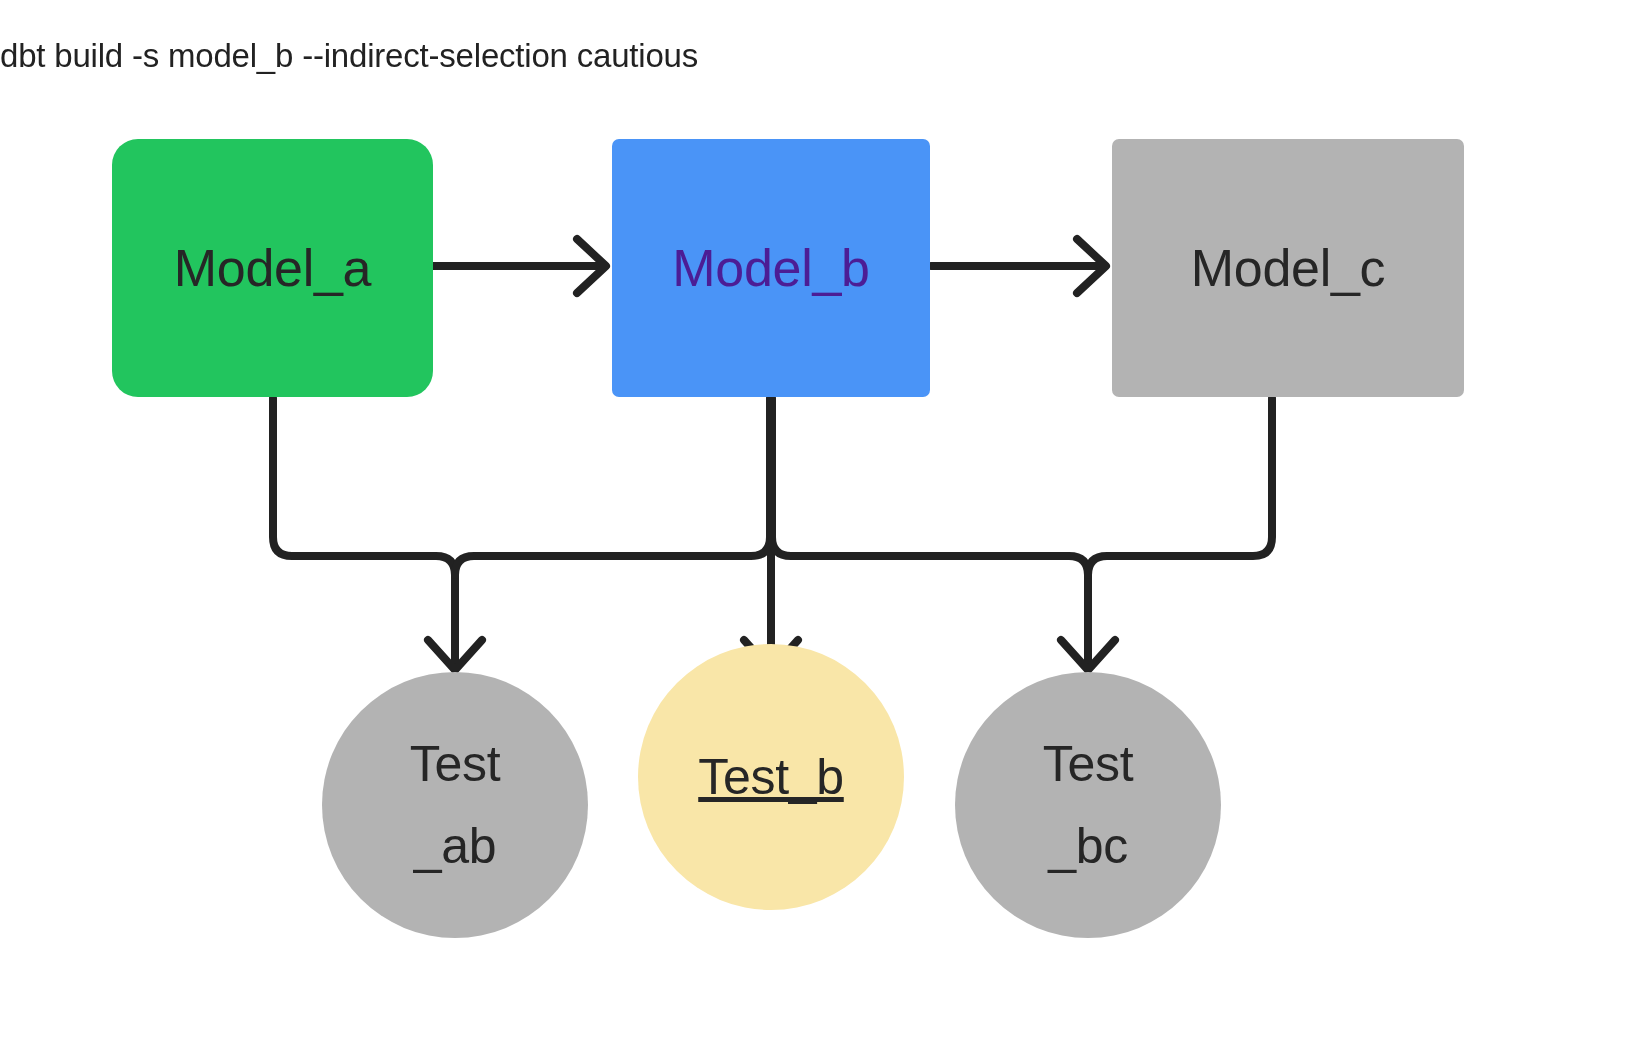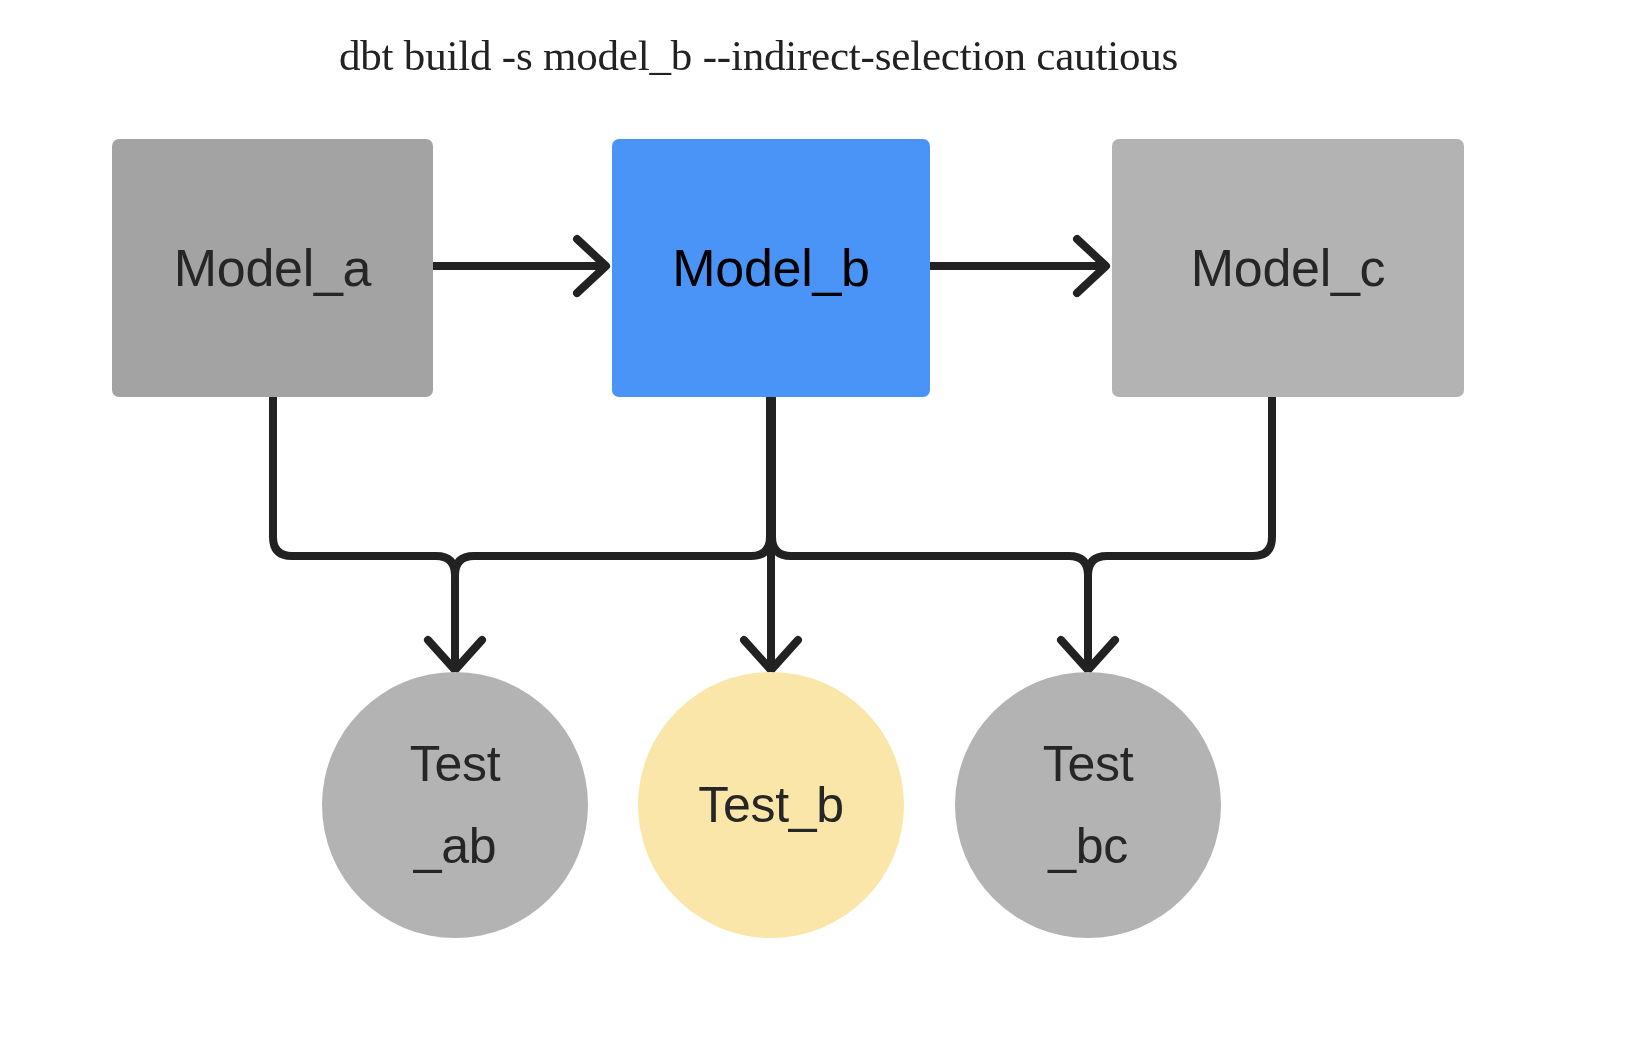--- a/index.html
+++ b/index.html
@@ -27,27 +27,26 @@
     width: 1630px;
     height: 1060px;
     pointer-events: none;
   }
 
   .title {
     position: absolute;
     left: 0;
     top: 26px;
     width: 1517px;
-    text-align: center;
-    font-size: 43px;
+    text-align: left;
+    font-size: 33px;
     line-height: 60px;
     color: #222222;
     letter-spacing: -0.2px;
     white-space: nowrap;
-    font-family: Liberation Serif, serif;
   }
 
   .node-box {
     position: absolute;
     border-radius: 7px;
     display: flex;
     align-items: center;
     justify-content: center;
     font-size: 52px;
     line-height: 56px;
@@ -71,21 +70,21 @@
   }
   .node-circle .node-label { pointer-events: none; }
 
   
   #node-model-a { left: 112px; top: 139px; width: 321px; height: 258px; }
   #node-model-b { left: 612px; top: 139px; width: 318px; height: 258px; }
   #node-model-c { left: 1112px; top: 139px; width: 352px; height: 258px; }
 
   
   #node-test-ab { left: 322px; top: 672px; width: 266px; height: 266px; }
-  #node-test-b  { left: 638px; top: 672px; width: 266px; height: 266px; }
+  #node-test-b  { left: 638px; top: 644px; width: 266px; height: 266px; text-decoration: underline; }
   #node-test-bc { left: 955px; top: 672px; width: 266px; height: 266px; }
 </style>
 </head>
 <body>
 
 <div id="canvas">
 
   <svg id="edges" viewBox="0 0 1630 1060">
     <g fill="none" stroke="#222222" stroke-width="8" stroke-linecap="round" stroke-linejoin="round">
 
@@ -105,25 +104,25 @@
 
       <path d="M 772 398 L 772 537 Q 772 556 791 556 L 1069 556 Q 1088 556 1088 575 L 1088 666"></path>
       <path d="M 1061 640 L 1088 670 L 1115 640"></path>
 
       <path d="M 1272 398 L 1272 537 Q 1272 556 1253 556 L 1107 556 Q 1088 556 1088 575"></path>
     </g>
   </svg>
 
   <div class="title">dbt build -s model_b --indirect-selection cautious</div>
 
-  <div class="node-box" id="node-model-a" style="background:#a3a3a3; color:#262626;">
+  <div class="node-box" id="node-model-a" style="background:#22c55e; color:#262626;border-radius:26px;">
     <span class="node-label">Model_a</span>
   </div>
 
-  <div class="node-box" id="node-model-b" style="background:#4a94f7; color:#000000;">
+  <div class="node-box" id="node-model-b" style="background:#4a94f7; color:#4c1d95;">
     <span class="node-label">Model_b</span>
   </div>
 
   <div class="node-box" id="node-model-c" style="background:#b3b3b3; color:#262626;">
     <span class="node-label">Model_c</span>
   </div>
 
   <div class="node-circle" id="node-test-ab" style="background:#b3b3b3; color:#262626;">
     <span class="node-label">Test</span>
     <span class="node-label">_ab</span>

